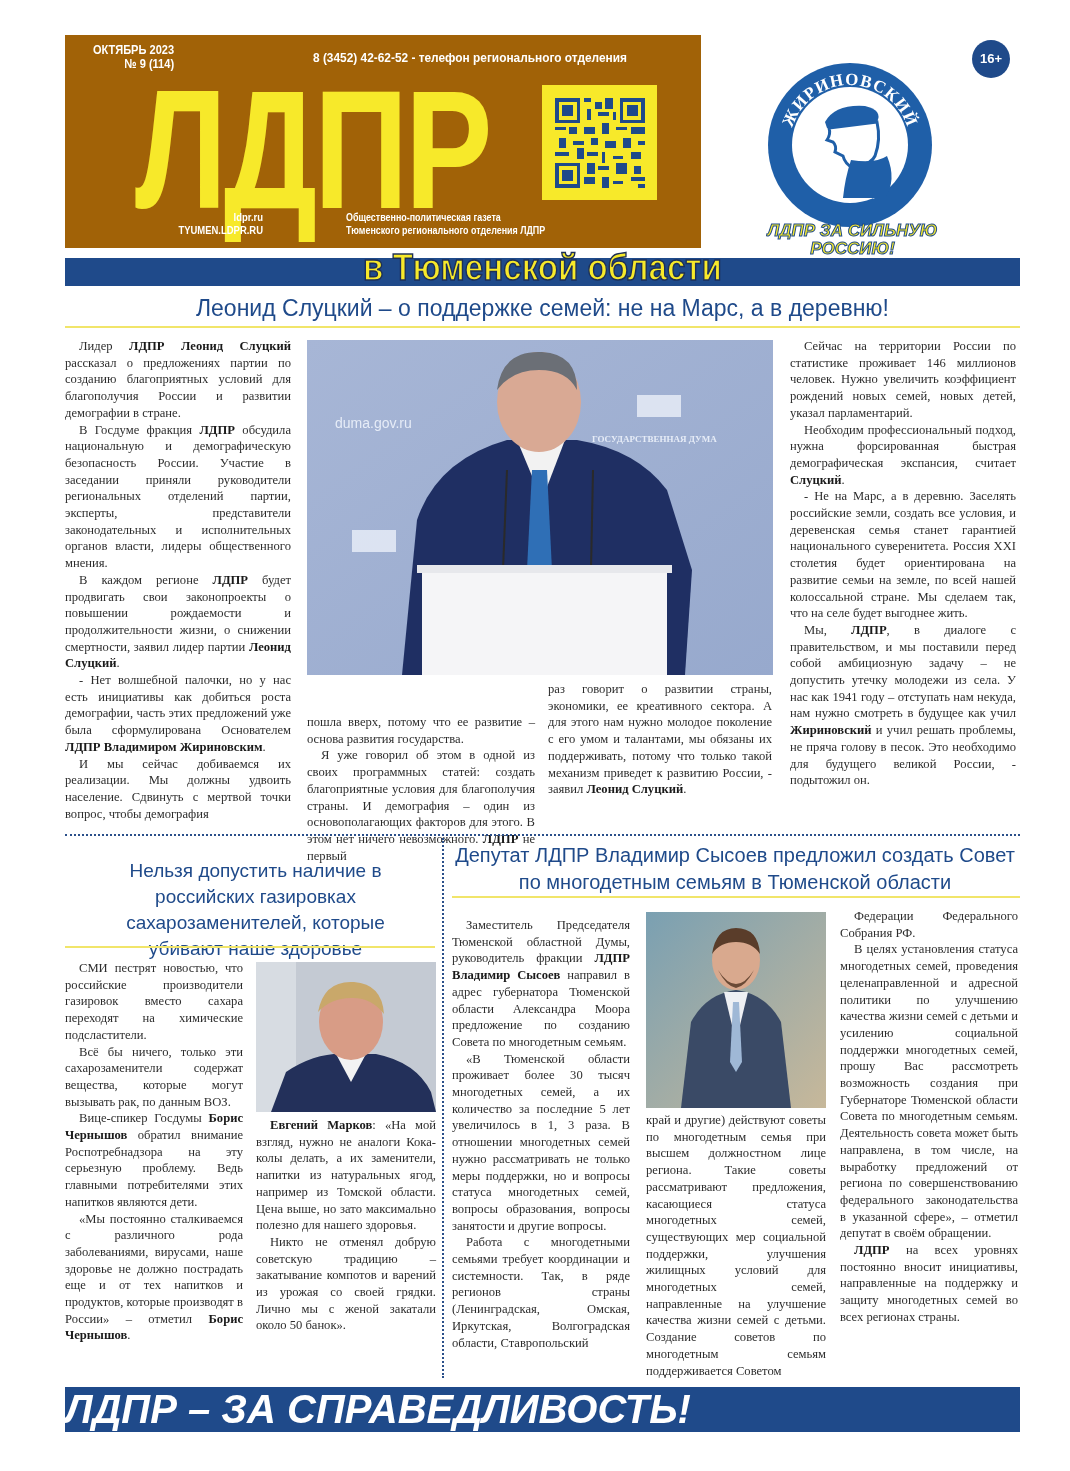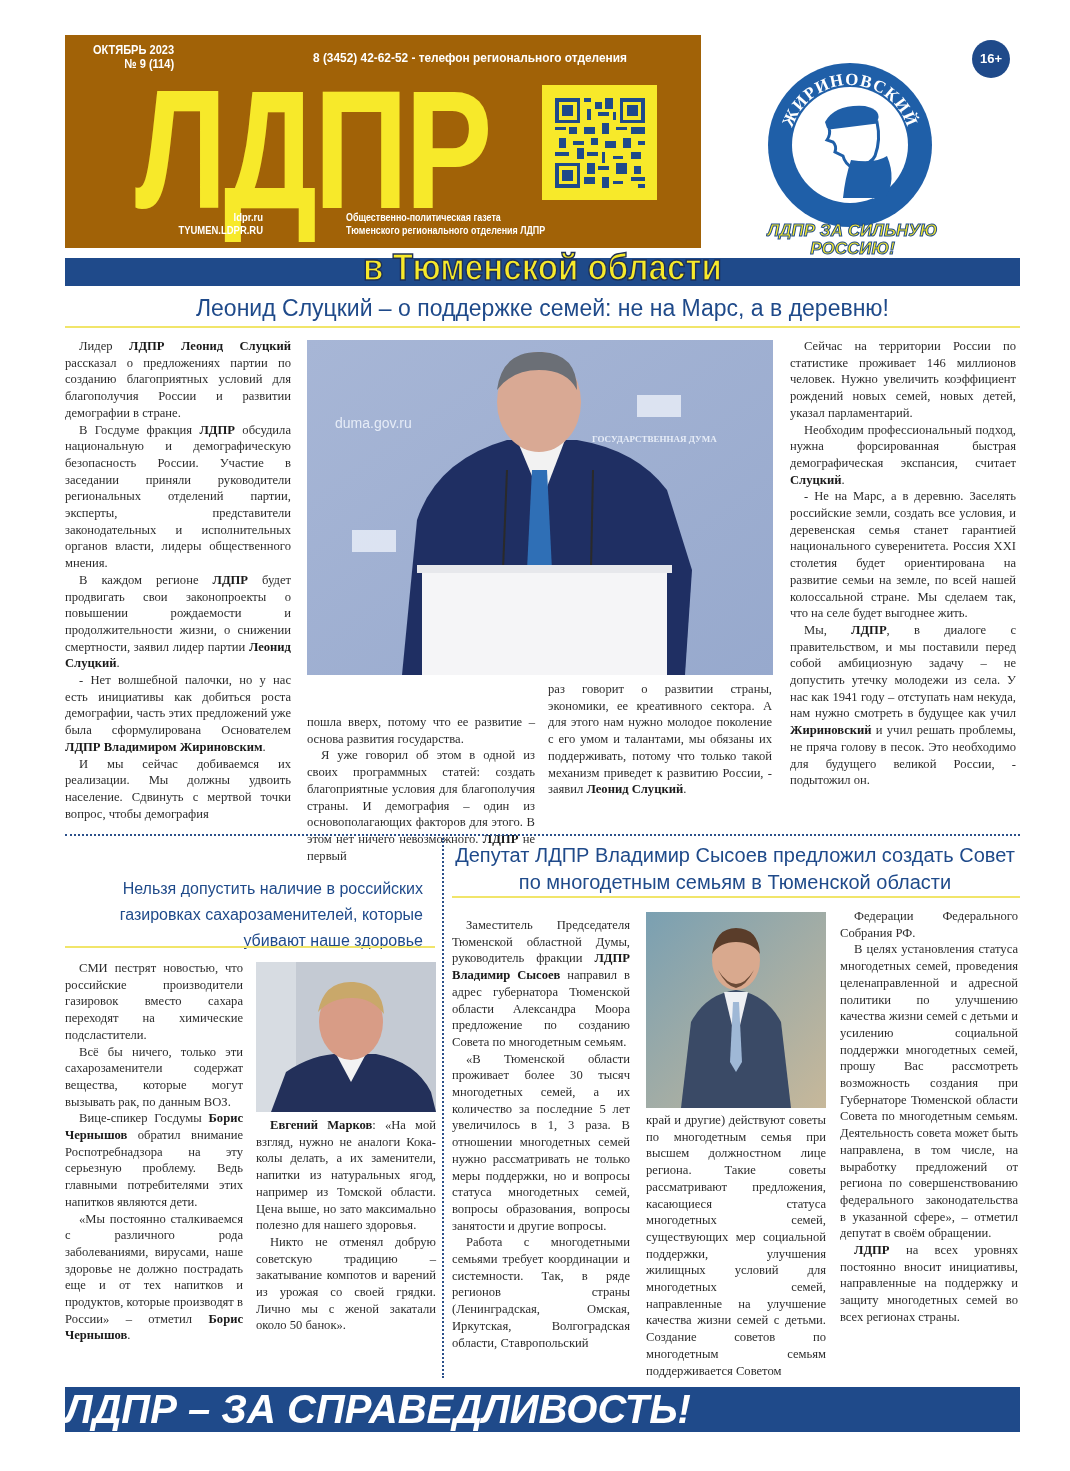--- a/index.html
+++ b/index.html
@@ -173,21 +173,21 @@
 <div class="abs col" style="left:790px;top:338px;width:226px;">
     <p><span>Сейчас на территории России по статистике проживает 146 миллионов человек. Нужно увеличить коэффициент рождений новых семей, новых детей, указал парламентарий.</span></p>
     <p><span>Необходим профессиональный подход, нужна форсированная быстрая демографическая экспансия, считает </span><b>Слуцкий</b><span>.</span></p>
     <p><span>- Не на Марс, а в деревню. Заселять российские земли, создать все условия, и деревенская семья станет гарантией национального суверенитета. Россия XXI столетия будет ориентирована на развитие семьи на земле, по всей нашей колоссальной стране. Мы сделаем так, что на селе будет выгоднее жить.</span></p>
     <p><span>Мы, </span><b>ЛДПР</b><span>, в диалоге с правительством, и мы поставили перед собой амбициозную задачу – не допустить утечку молодежи из села. У нас как 1941 году – отступать нам некуда, нам нужно смотреть в будущее как учил </span><b>Жириновский</b><span> и учил решать проблемы, не пряча голову в песок. Это необходимо для будущего великой России, - подытожил он.</span></p>
   </div>
 
 <div class="abs dots-h" style="left:65px;top:834px;width:955px;"></div>
 <div class="abs dots-v" style="left:442px;top:838px;height:540px;"></div>
 
-<div class="abs headline" style="left:88px;top:876px;width:335px;font-size:16px;line-height:26px;text-align:right;">Нельзя допустить наличие в российских газировках сахарозаменителей, которые убивают наше здоровье</div>
+<div class="abs headline" style="left:88px;top:858px;width:335px;font-size:19px;line-height:26px;">Нельзя допустить наличие в российских газировках сахарозаменителей, которые убивают наше здоровье</div>
 <div class="abs yline" style="left:65px;top:946px;width:370px;"></div>
 
 <div class="abs col" style="left:65px;top:960px;width:178px;">
     <p><span>СМИ пестрят новостью, что российские производители газировок вместо сахара переходят на химические подсластители.</span></p>
     <p><span>Всё бы ничего, только эти сахарозаменители содержат вещества, которые могут вызывать рак, по данным ВОЗ.</span></p>
     <p><span>Вице-спикер Госдумы </span><b>Борис Чернышов</b><span> обратил внимание Роспотребнадзора на эту серьезную проблему. Ведь главными потребителями этих напитков являются дети.</span></p>
     <p><span>«Мы постоянно сталкиваемся с различного рода заболеваниями, вирусами, наше здоровье не должно пострадать еще и от тех напитков и продуктов, которые производят в России» – отметил </span><b>Борис Чернышов</b><span>.</span></p>
   </div>
 
 <div class="abs photo" style="left:256px;top:962px;width:180px;height:150px;">

